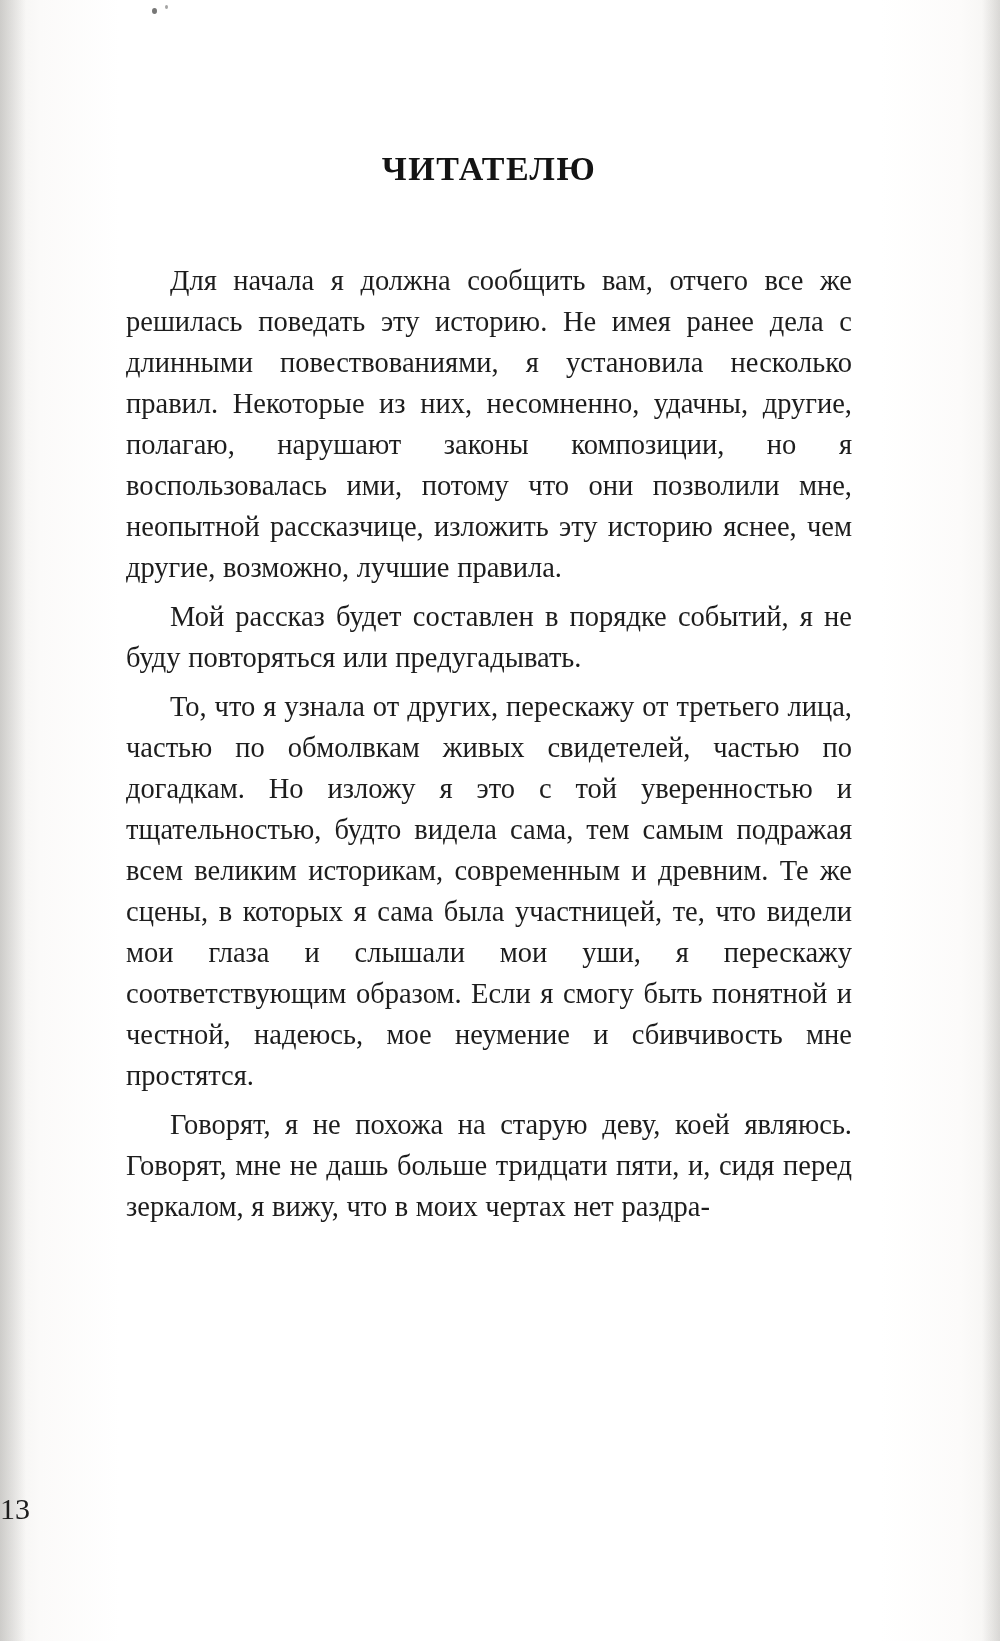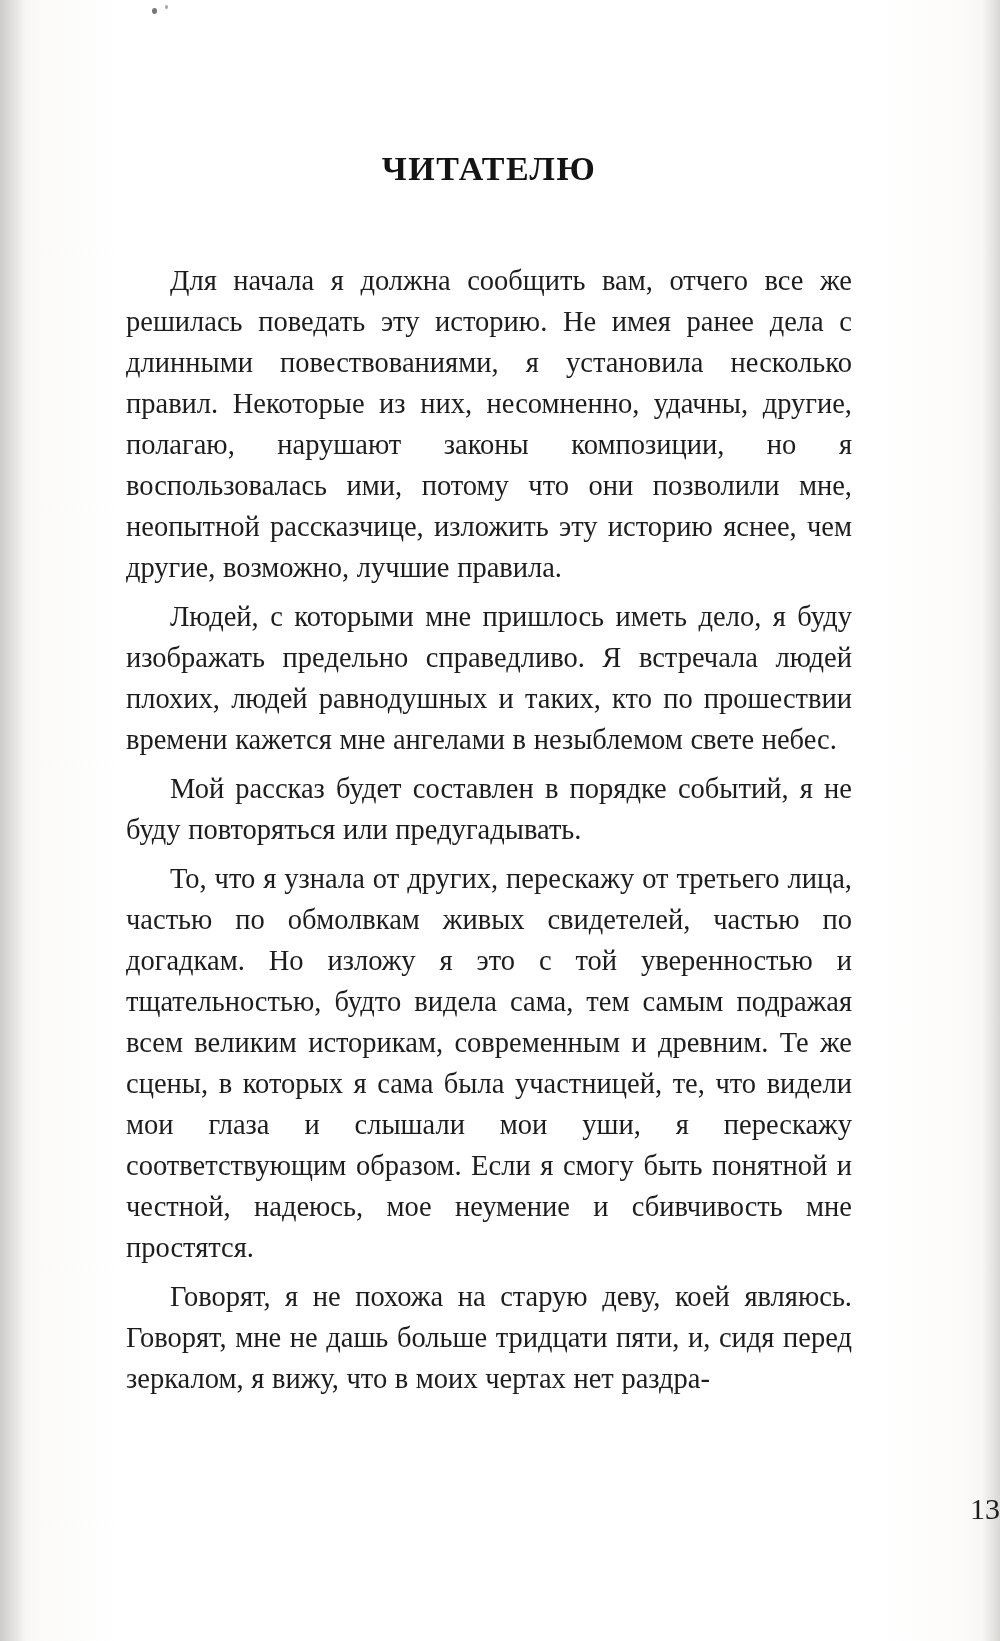--- a/index.html
+++ b/index.html
@@ -69,40 +69,39 @@
   }
   .body-text p.last-line-clip {
     
   }
 
   .folio {
     position: absolute;
     left: 0;
     width: 1000px;
     top: 1492px;
-    text-align: right;
+    text-align: left;
     font-size: 30px;
     color: #1d1d1d;
   }
 </style>
 </head>
 <body>
 
 <div class="page">
   <div class="edge-shadow-left"></div>
   <div class="edge-shadow-right"></div>
   <div class="scan-speck speck-a"></div>
   <div class="scan-speck speck-b"></div>
 
   <div class="content">
     <h1 class="chapter-title">ЧИТАТЕЛЮ</h1>
 
     <div class="body-text">
       <p>Для начала я должна сообщить вам, отчего все же решилась поведать эту историю. Не имея ранее дела с длинными повествованиями, я установила несколько правил. Некоторые из них, несомненно, удачны, другие, полагаю, нарушают законы композиции, но я воспользовалась ими, потому что они позволили мне, неопытной рассказчице, изложить эту историю яснее, чем другие, возможно, лучшие правила.</p>
-      <p>Людей, с которыми мне пришлось иметь дело, я буду изображать предельно справедливо. Я встречала людей плохих, людей равнодушных и таких, кто по прошествии времени кажется мне ангелами в незыблемом свете небес.</p>
       <p>Мой рассказ будет составлен в порядке событий, я не буду повторяться или предугадывать.</p>
       <p>То, что я узнала от других, перескажу от третьего лица, частью по обмолвкам живых свидетелей, частью по догадкам. Но изложу я это с той уверенностью и тщательностью, будто видела сама, тем самым подражая всем великим историкам, современным и древним. Те же сцены, в которых я сама была участницей, те, что видели мои глаза и слышали мои уши, я перескажу соответствующим образом. Если я смогу быть понятной и честной, надеюсь, мое неумение и сбивчивость мне простятся.</p>
       <p class="last-line-clip">Говорят, я не похожа на старую деву, коей являюсь. Говорят, мне не дашь больше тридцати пяти, и, сидя перед зеркалом, я вижу, что в моих чертах нет раздра-</p>
     </div>
   </div>
 
   <div class="folio">13</div>
 </div>
 
 </body></html>

